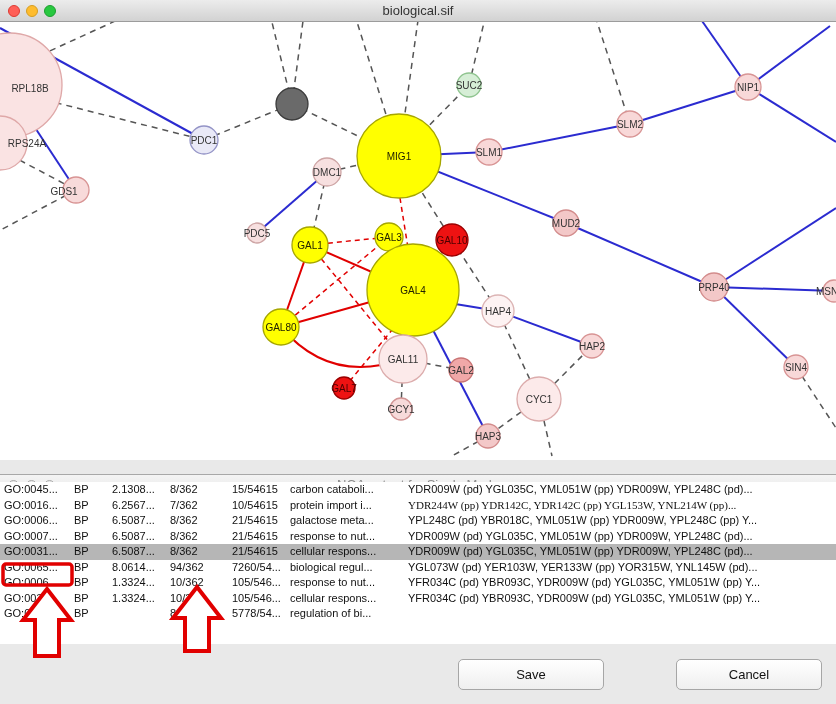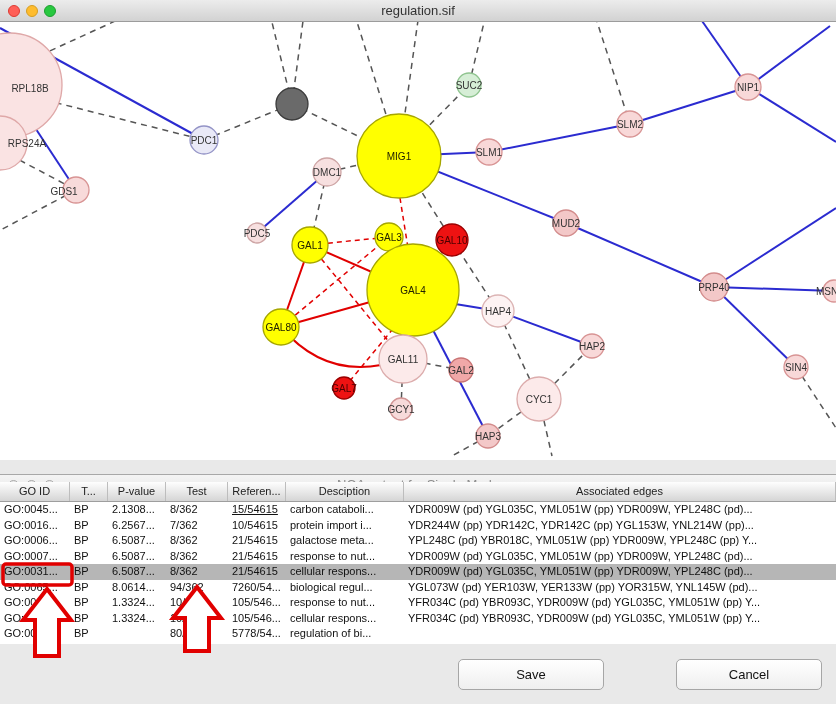--- a/index.html
+++ b/index.html
@@ -152,59 +152,50 @@
       <text x="401" y="412.5" text-anchor="middle" font-size="10" fill="#333333">GCY1</text>
       <circle cx="539" cy="399" r="22" fill="#fceaea" stroke="#dcacac" stroke-width="1.3"></circle>
       <text x="539" y="402.5" text-anchor="middle" font-size="10" fill="#333333">CYC1</text>
       <circle cx="488" cy="436" r="12" fill="#f3c8c8" stroke="#d38c8c" stroke-width="1.3"></circle>
       <text x="488" y="439.5" text-anchor="middle" font-size="10" fill="#333333">HAP3</text>
     </svg>
   <div class="titlebar">
     <span class="tl red"></span>
     <span class="tl yellow"></span>
     <span class="tl green"></span>
-    <span class="tb-title">regulation.sif</span>
+    <span class="tb-title">biological.sif</span>
   </div>
 </div>
 
 <div id="win2">
   <div class="titlebar2">
     <span class="tl2" style="left:8px"></span>
     <span class="tl2" style="left:26px"></span>
     <span class="tl2" style="left:44px"></span>
     <span class="tb2-title">NOA output for Single Mode</span>
   </div>
   <div id="table-area">
-    <div id="thead">
-        <div class="hcell" style="width: 70px;">GO ID</div>
-        <div class="hcell" style="width: 38px;">T...</div>
-        <div class="hcell" style="width: 58px;">P-value</div>
-        <div class="hcell" style="width: 62px;">Test</div>
-        <div class="hcell" style="width: 58px;">Referen...</div>
-        <div class="hcell" style="width: 118px;">Desciption</div>
-        <div class="hcell" style="width: 432px;">Associated edges</div>
-      </div>
     <div id="tbody">
         <div class="trow">
           <div class="tcell" style="width: 70px;">GO:0045...</div>
           <div class="tcell" style="width: 38px;">BP</div>
           <div class="tcell" style="width: 58px;">2.1308...</div>
           <div class="tcell" style="width: 62px;">8/362</div>
-          <div class="tcell" style="width: 58px; text-decoration: underline;">15/54615</div>
+          <div class="tcell" style="width: 58px;">15/54615</div>
           <div class="tcell" style="width: 118px;">carbon cataboli...</div>
           <div class="tcell" style="width: 432px;">YDR009W (pd) YGL035C, YML051W (pp) YDR009W, YPL248C (pd)...</div>
         </div>
         <div class="trow">
           <div class="tcell" style="width: 70px;">GO:0016...</div>
           <div class="tcell" style="width: 38px;">BP</div>
           <div class="tcell" style="width: 58px;">6.2567...</div>
           <div class="tcell" style="width: 62px;">7/362</div>
           <div class="tcell" style="width: 58px;">10/54615</div>
           <div class="tcell" style="width: 118px;">protein import i...</div>
-          <div class="tcell" style="width: 432px;">YDR244W (pp) YDR142C, YDR142C (pp) YGL153W, YNL214W (pp)...</div>
+          <div class="tcell" style="width: 432px; font-family: Liberation Serif, serif;">YDR244W (pp) YDR142C, YDR142C (pp) YGL153W, YNL214W (pp)...</div>
         </div>
         <div class="trow">
           <div class="tcell" style="width: 70px;">GO:0006...</div>
           <div class="tcell" style="width: 38px;">BP</div>
           <div class="tcell" style="width: 58px;">6.5087...</div>
           <div class="tcell" style="width: 62px;">8/362</div>
           <div class="tcell" style="width: 58px;">21/54615</div>
           <div class="tcell" style="width: 118px;">galactose meta...</div>
           <div class="tcell" style="width: 432px;">YPL248C (pd) YBR018C, YML051W (pp) YDR009W, YPL248C (pp) Y...</div>
         </div>

